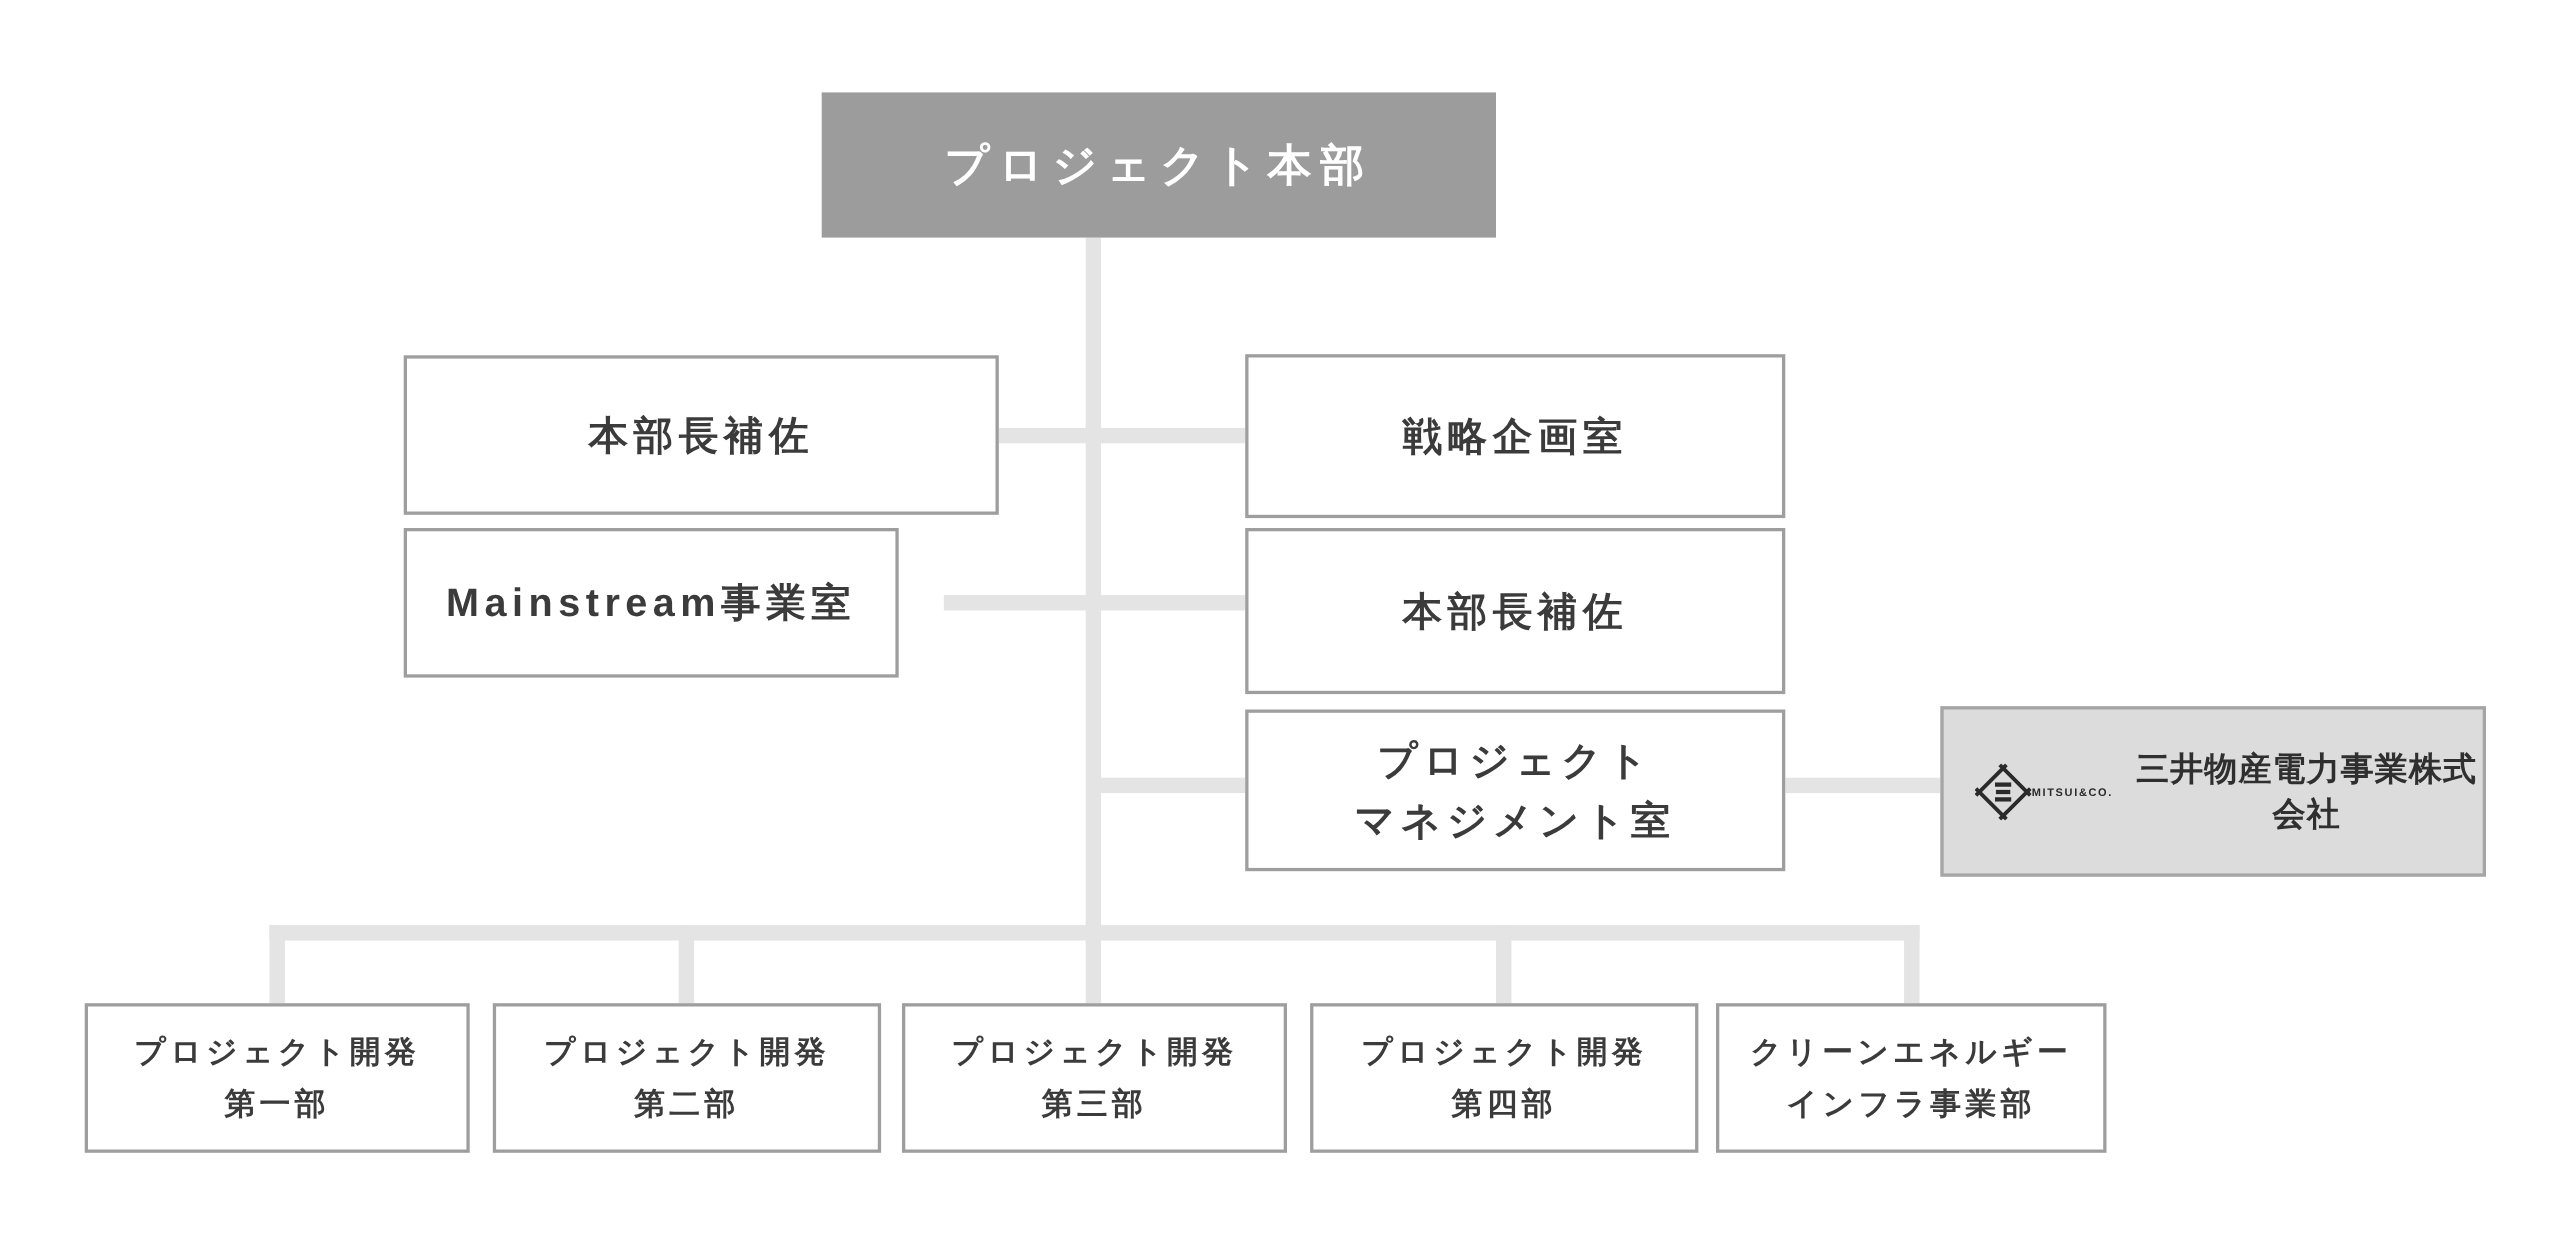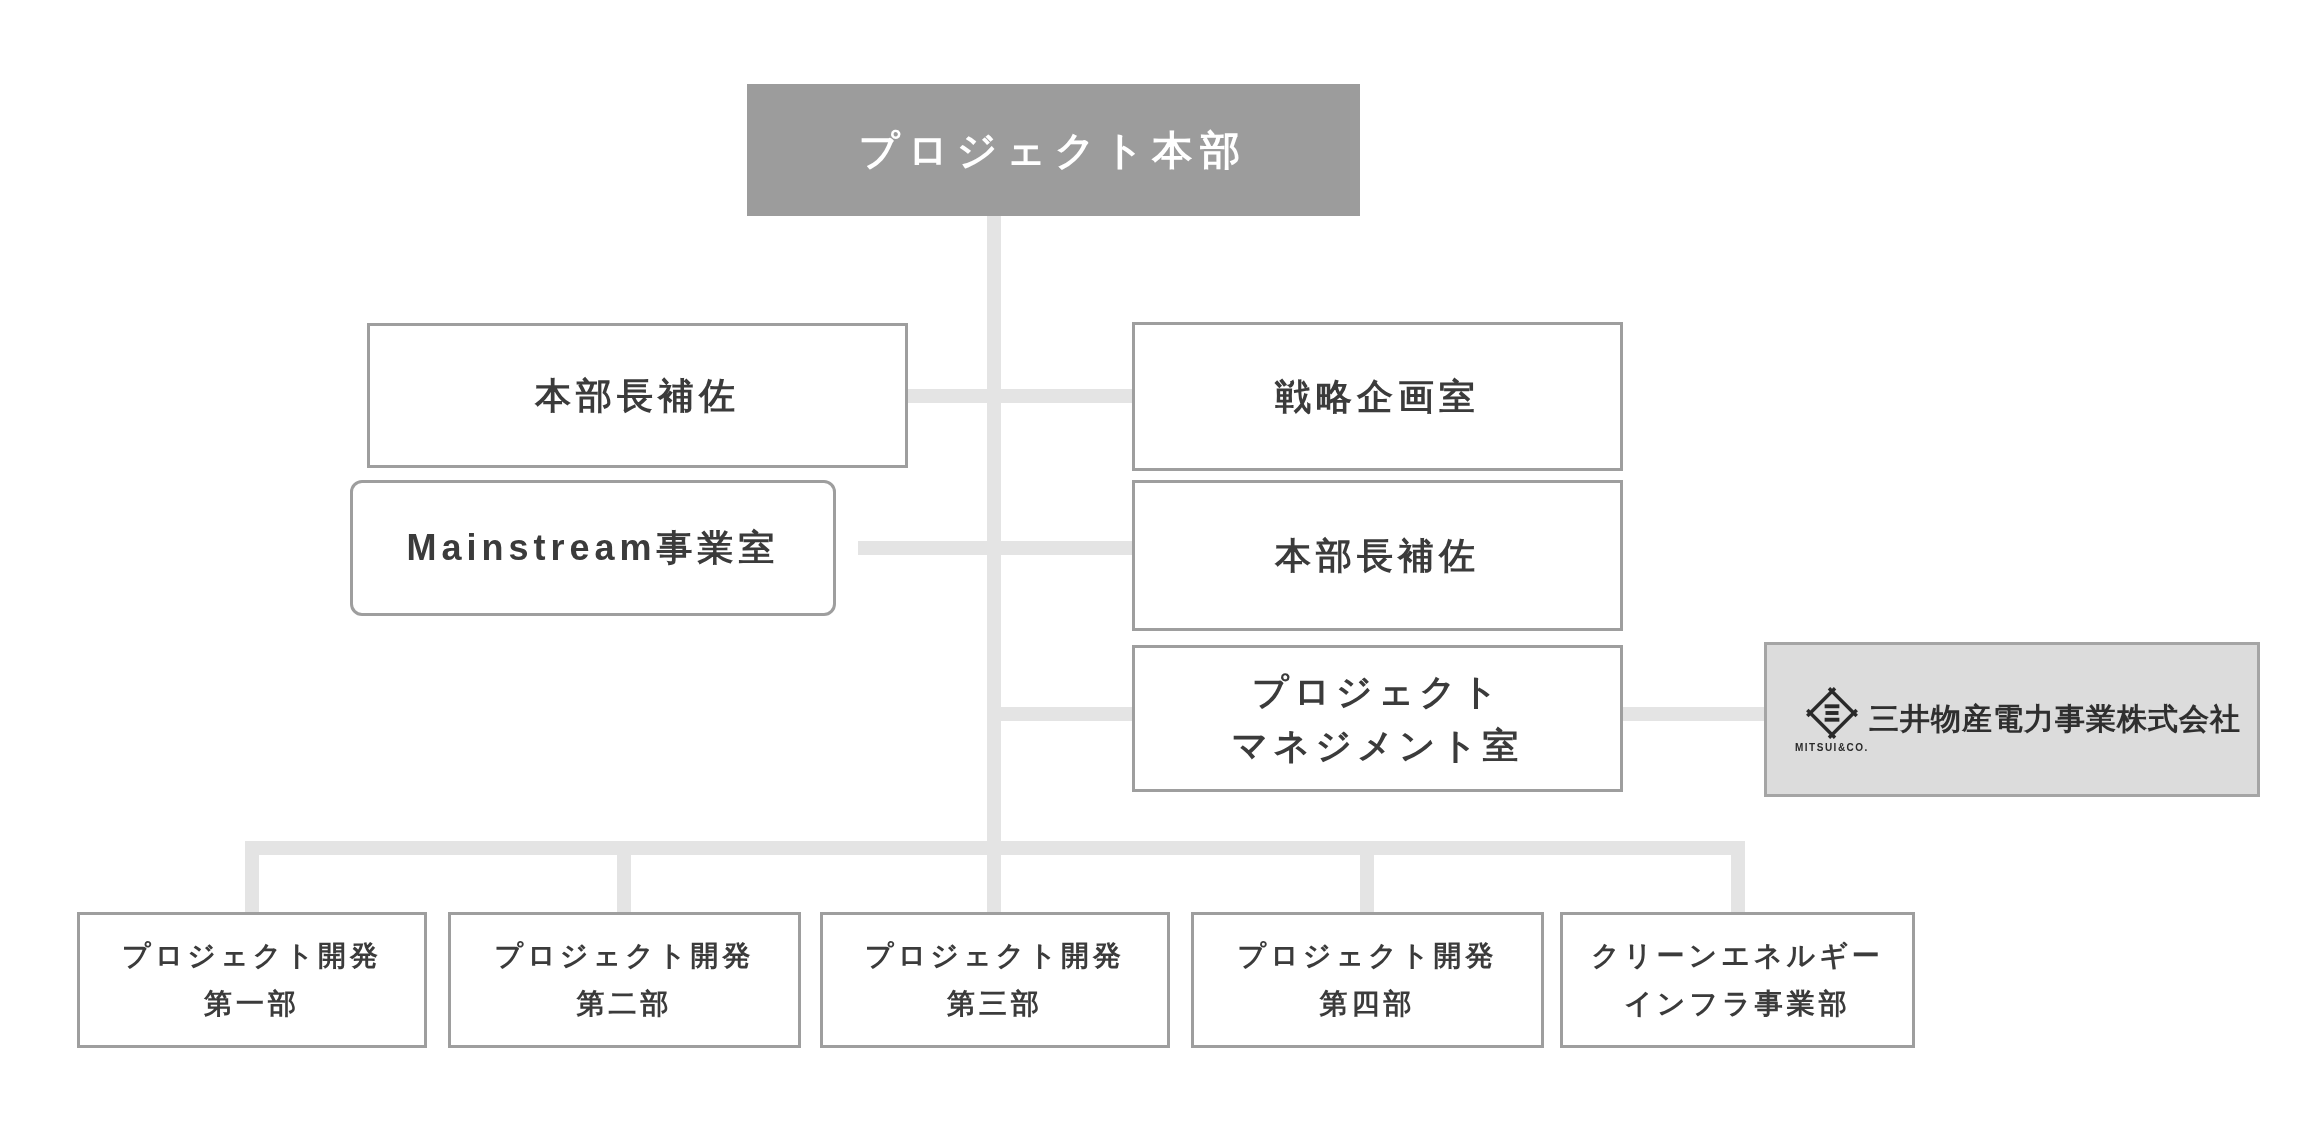--- a/index.html
+++ b/index.html
@@ -58,22 +58,23 @@
     background: #dcdcdc;
     border: 3px solid #a5a5a5;
     justify-content: flex-start;
     padding-left: 28px;
     font-size: 30px;
     letter-spacing: 1px;
     color: #2f2f2f;
   }
   .partner-logo {
     display: flex;
-    flex-direction: column;
+    flex-direction: row;
     align-items: center;
+    margin-right: 16px;
     flex: 0 0 auto;
   }
   .partner-logo svg {
     display: block;
   }
   .logo-caption {
     font-size: 10px;
     font-weight: bold;
     letter-spacing: 1.5px;
     color: #2a2a2a;
@@ -100,21 +101,21 @@
   <div class="conn" style="left:1360px; top:841px; width:14px; height:71px;"></div>
   <div class="conn" style="left:1731px; top:841px; width:14px; height:71px;"></div>
 
   <div class="box root-box" style="left:747px; top:84px; width:613px; height:132px;">
     <span class="label">プロジェクト本部</span>
   </div>
 
   <div class="box mid-box" style="left:367px; top:323px; width:541px; height:145px;">
     <span class="label">本部長補佐</span>
   </div>
-  <div class="box mid-box" style="left:350px; top:480px; width:486px; height:136px;border-radius:12px;">
+  <div class="box mid-box" style="left:367px; top:480px; width:450px; height:136px;">
     <span class="label">Mainstream事業室</span>
   </div>
 
   <div class="box mid-box" style="left:1132px; top:322px; width:491px; height:149px;align-items:center;">
     <span class="label">戦略企画室</span>
   </div>
   <div class="box mid-box" style="left:1132px; top:480px; width:491px; height:151px;">
     <span class="label">本部長補佐</span>
   </div>
   <div class="box mid-box" style="left:1132px; top:645px; width:491px; height:147px;">

